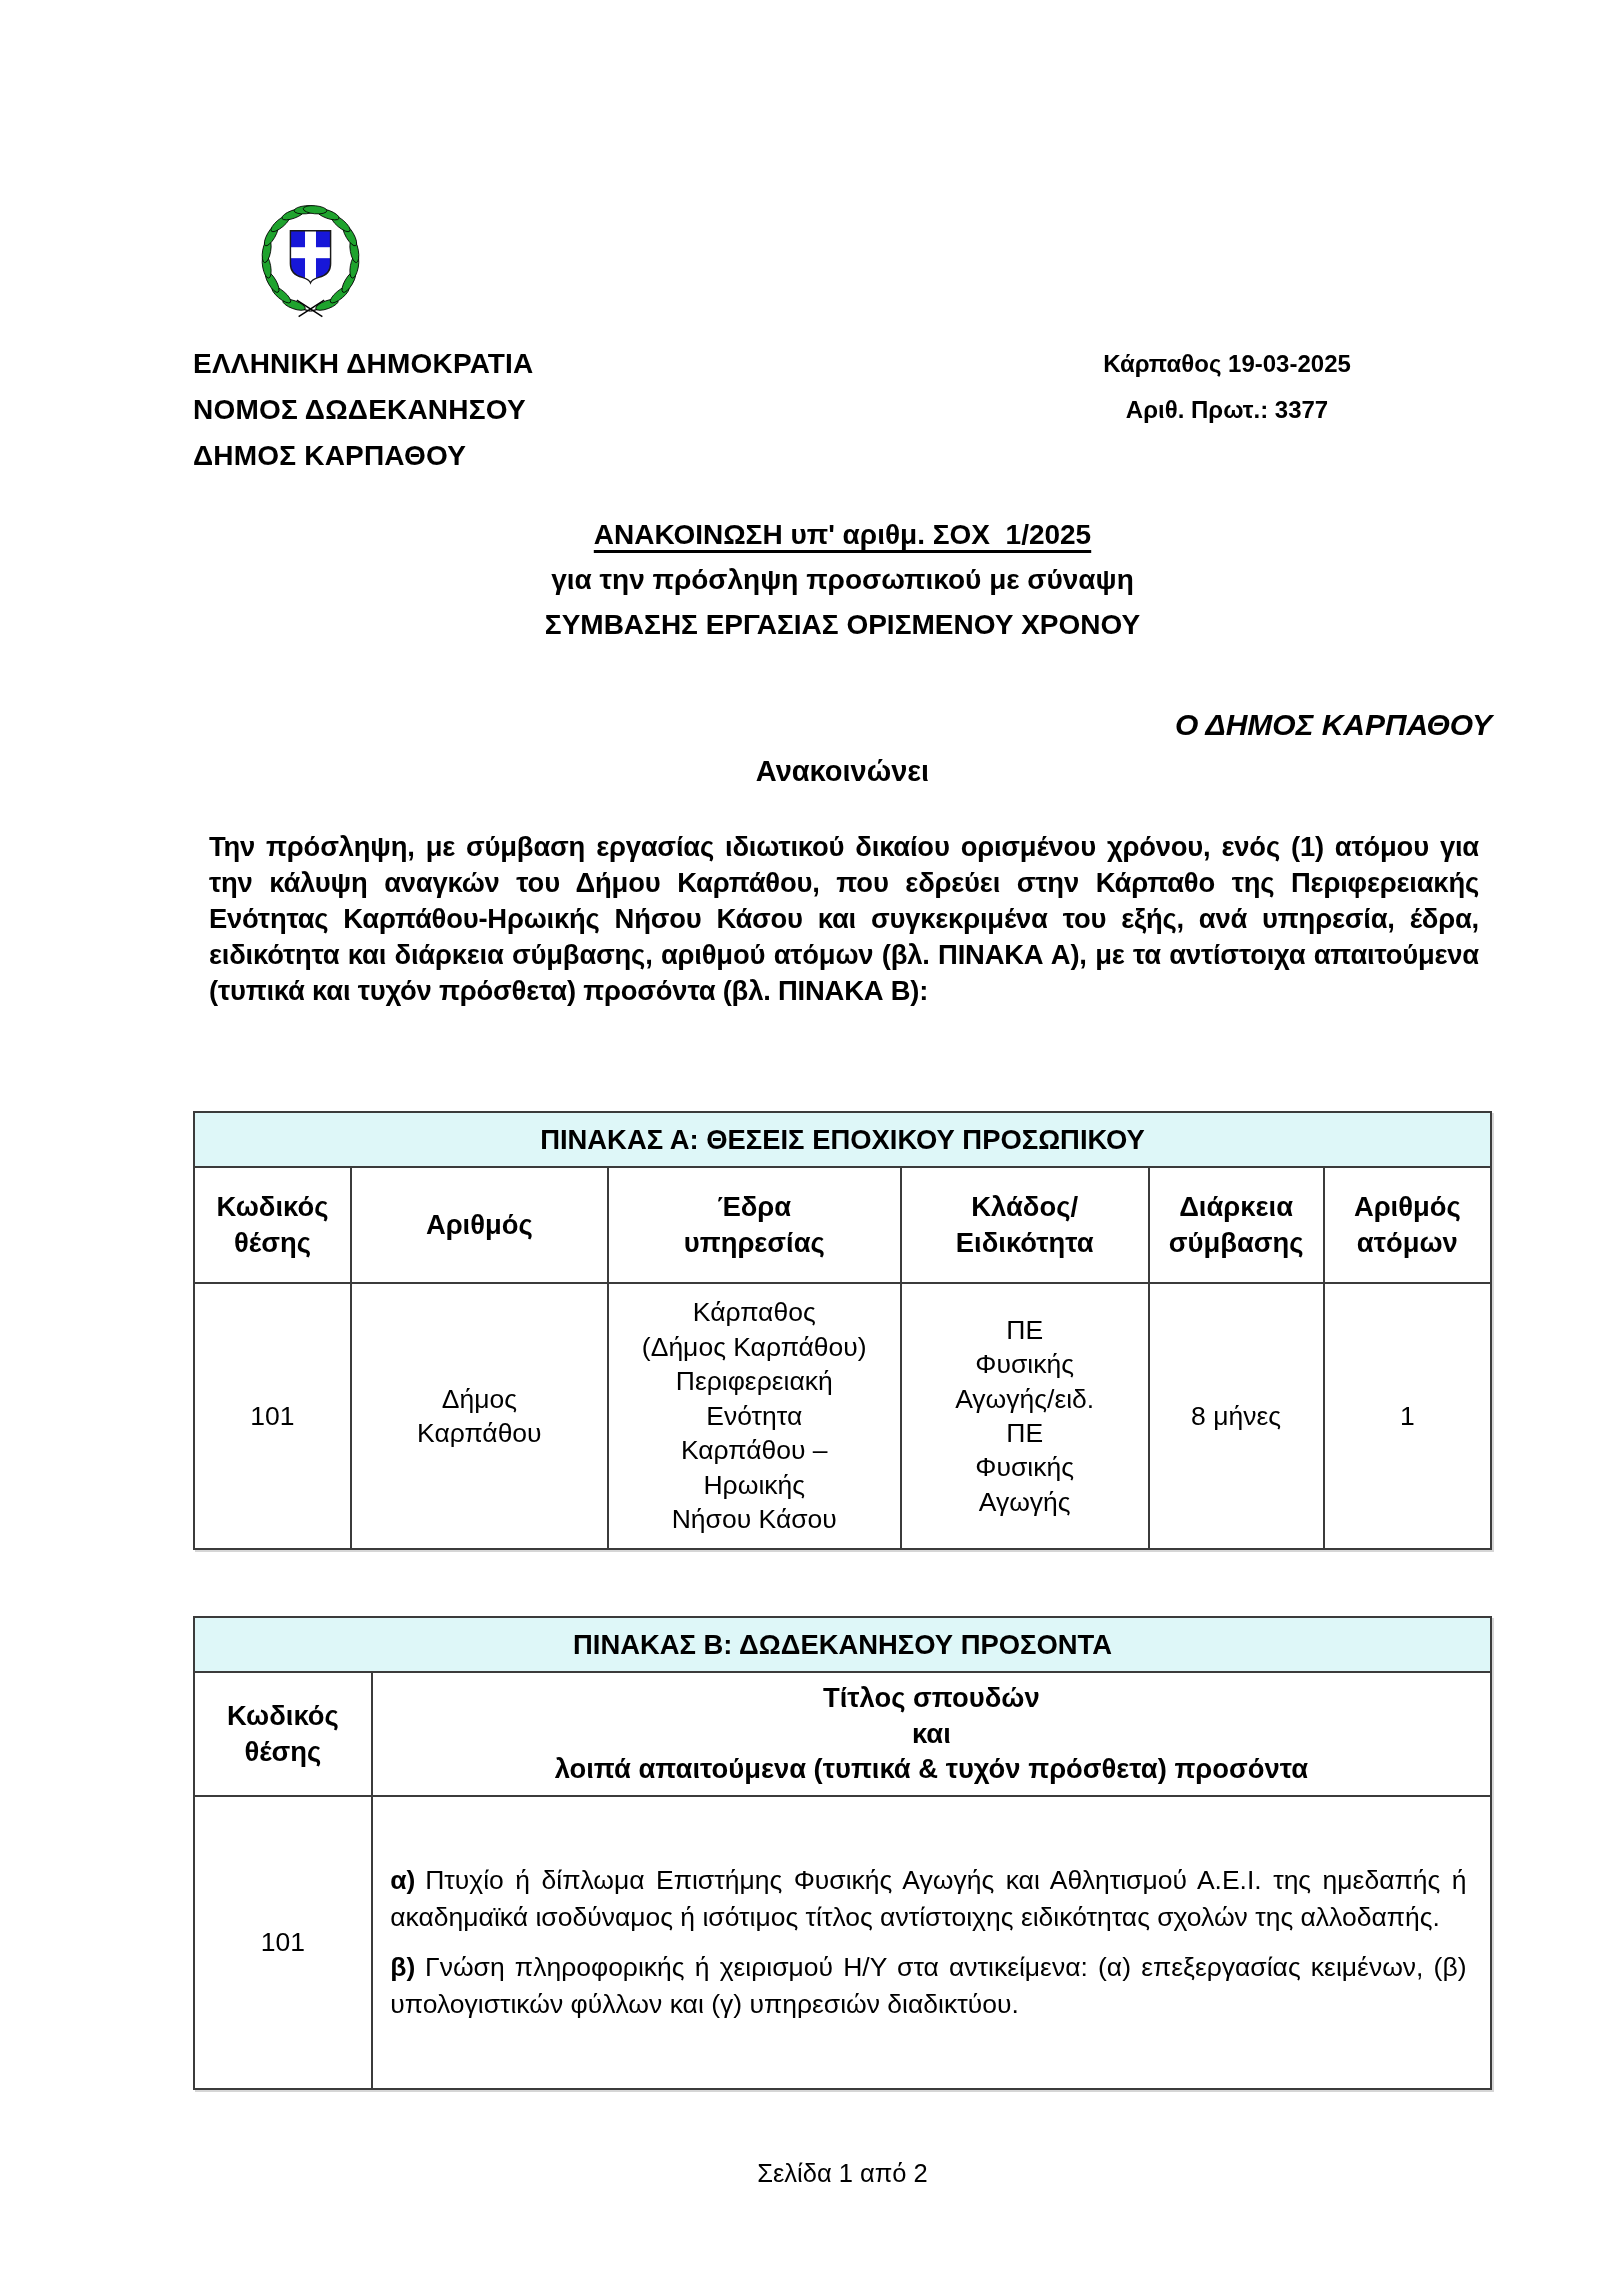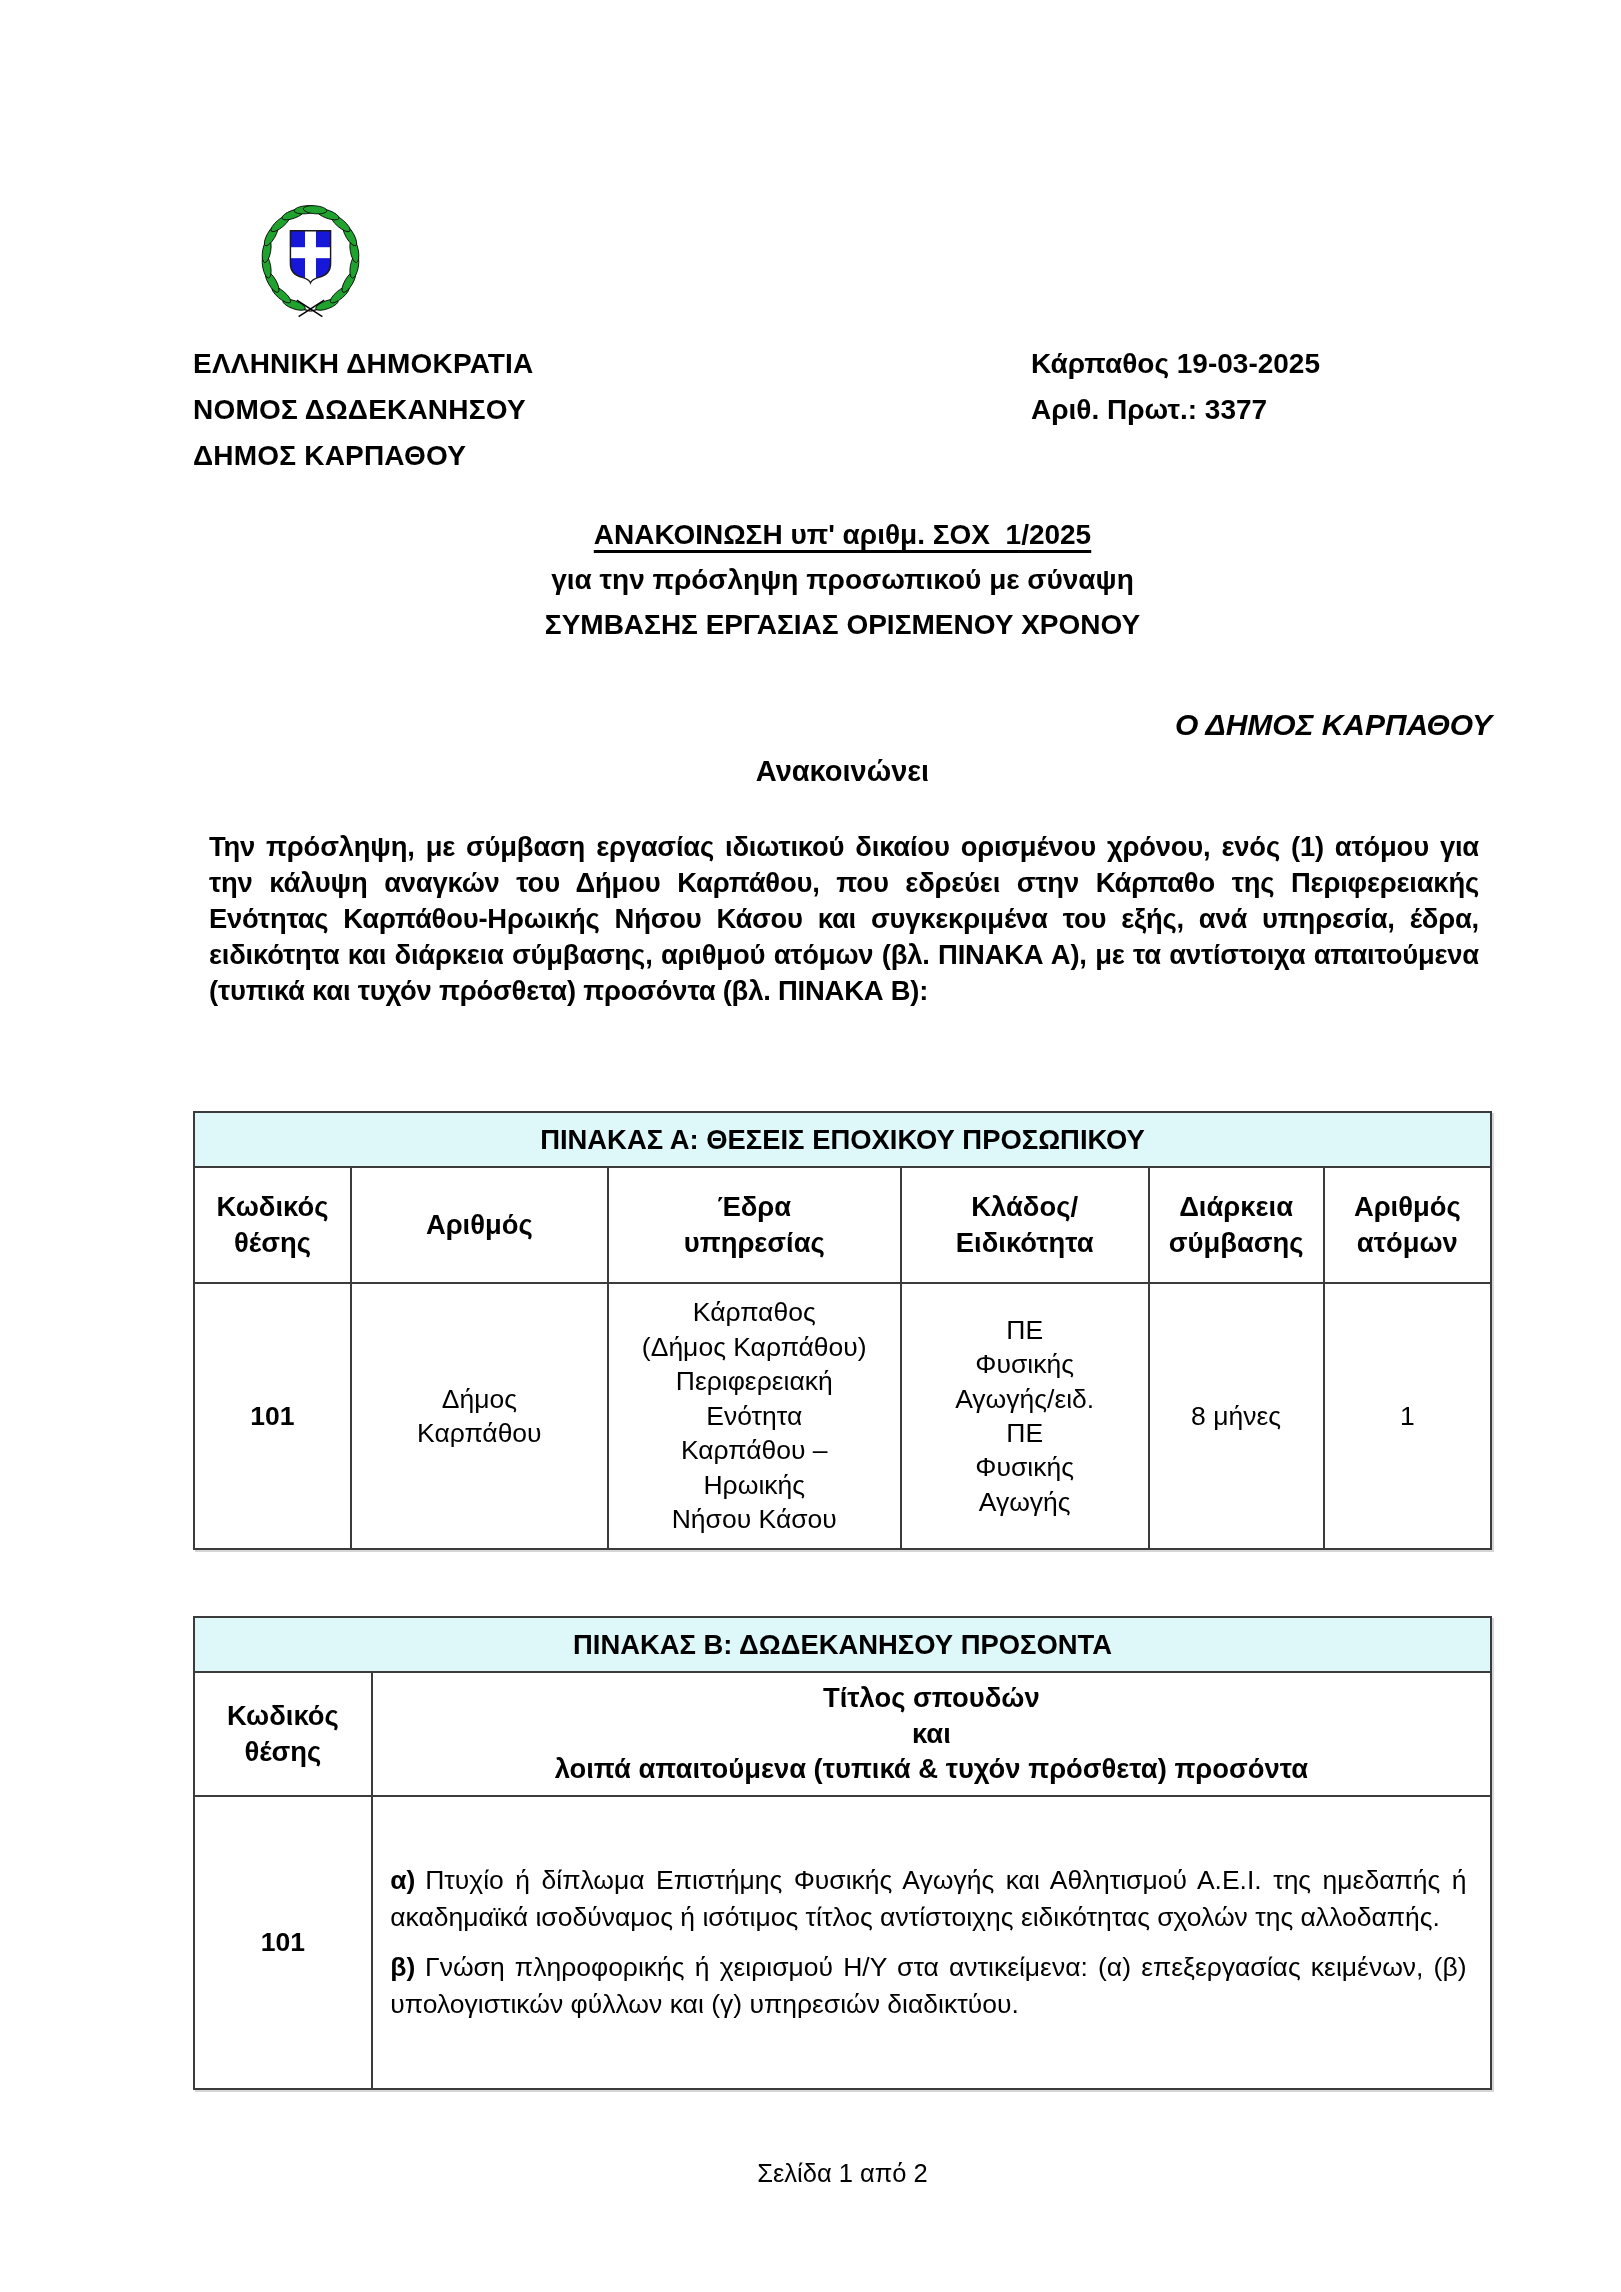--- a/index.html
+++ b/index.html
@@ -15,32 +15,32 @@
   .page{
     position:relative;
     width:1621px;height:2293px;
     margin:0 auto;
     background:var(--page-bg);
     color:var(--text);
     font-family:"Liberation Sans","DejaVu Sans",sans-serif;
     overflow:hidden;
     padding-left:20px;
   }
-  .b{font-weight:bold;}
+  .b{font-weight:normal;}
   .pre{white-space:pre-line;}
 
   
   .logo{position:absolute;left:242px;top:199px;width:137px;height:122px;}
   .org-block{
     position:absolute;left:193px;top:341px;
     font-size:28px;font-weight:bold;line-height:46px;letter-spacing:0.2px;
   }
   .ref-block{
     position:absolute;left:1031px;top:341px;width:392px;
-    font-size:28px;font-weight:bold;line-height:46px;text-align:left;
+    font-size:24px;font-weight:bold;line-height:46px;text-align:center;
   }
 
   
   .title-block{
     position:absolute;left:193px;top:512px;width:1299px;
     text-align:center;font-size:28px;font-weight:bold;line-height:45px;
   }
   .title-main{
     text-decoration:underline;
     text-decoration-thickness:2.9px;

